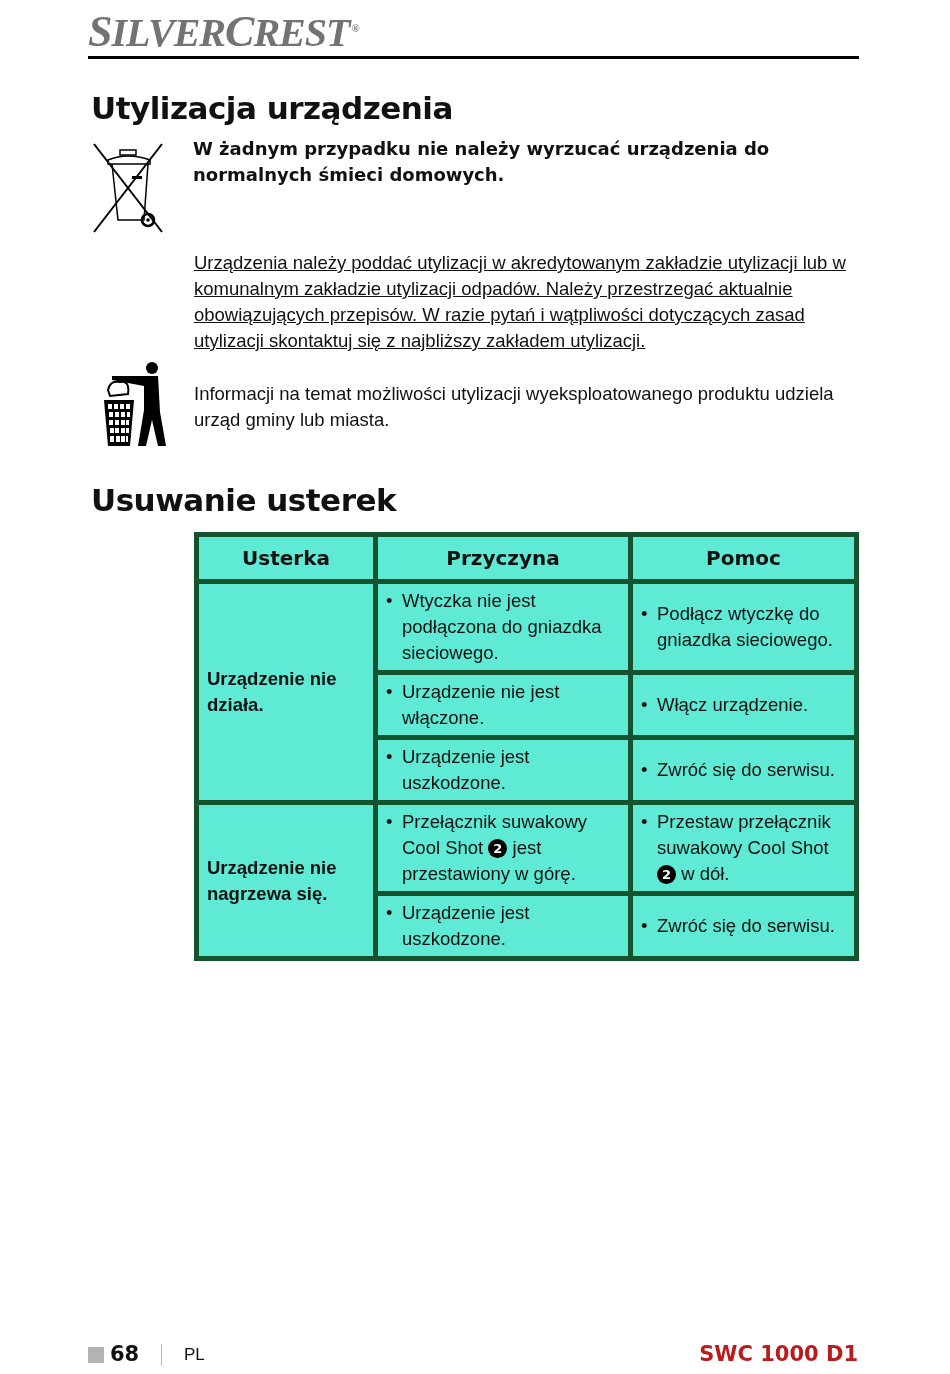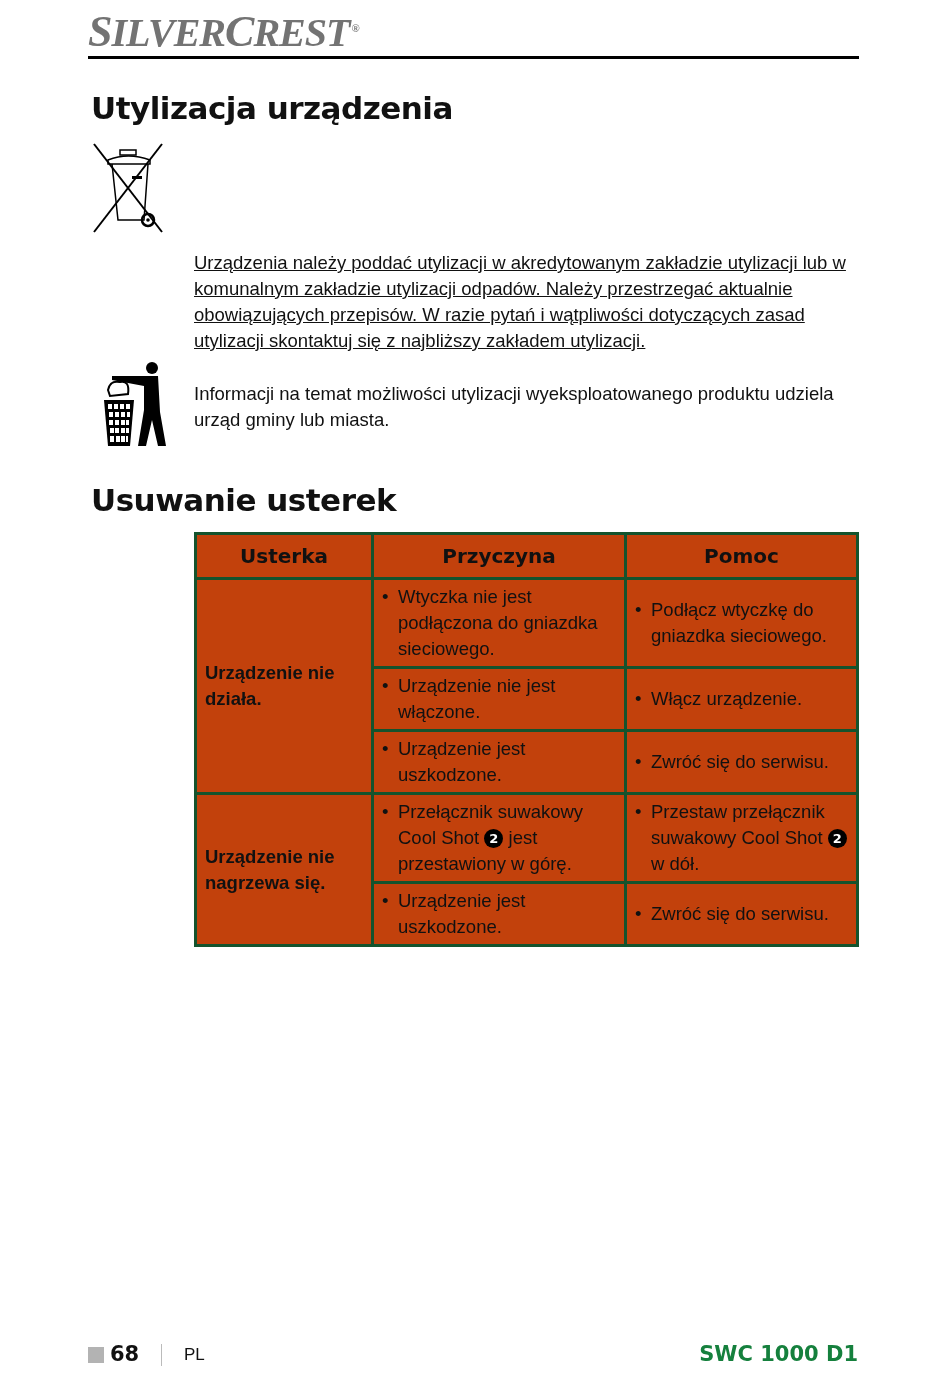--- a/index.html
+++ b/index.html
@@ -17,37 +17,37 @@
     .icon-weee { position: absolute; left: 92px; top: 140px; width: 72px; height: 96px; }
     .icon-tidy { position: absolute; left: 100px; top: 360px; width: 70px; height: 88px; }
     .bold-block { position: absolute; left: 193px; top: 136px; width: 670px;
                   font-family: "DejaVu Sans", sans-serif; font-weight: bold; font-size: 18px; line-height: 26px; }
     .bold-block p { margin: 0; }
     .para { position: absolute; left: 194px; width: 670px; font-size: 18.5px; line-height: 26px; margin: 0; }
     #para1 { top: 250px; text-decoration: underline; }
     #para2 { top: 381px; }
     table.tbl { position: absolute; left: 194px; top: 532px; width: 665px; border-collapse: collapse;
                 font-size: 18.5px; line-height: 26px; }
-    .tbl td, .tbl th { background: #c2410c; border: 3px solid #14532d; vertical-align: middle; }
+    .tbl td, .tbl th { background: #5eead4; border: 5px solid #14532d; vertical-align: middle; }
     .tbl th { font-family: "DejaVu Sans", sans-serif; font-weight: bold; font-size: 20px;
               height: 38px; padding: 2px 4px; }
     .tbl td.fault { padding: 4px 8px; width: 158px; font-weight: bold; }
     .tbl td.cell { padding: 4px 6px 4px 8px; }
     .bullet { display: flex; }
     .bullet .dot { width: 16px; flex: none; }
     .num { display: inline-block; width: 19px; height: 19px; border-radius: 50%; background: #000; color: #fff;
            font-size: 13px; line-height: 19px; text-align: center; font-weight: bold; vertical-align: 1px;
            font-family: "DejaVu Sans", sans-serif; }
     .footer-sq { position: absolute; left: 88px; top: 1347px; width: 16px; height: 16px; background: #b3b3b3; }
     .footer-page { position: absolute; left: 110px; top: 1342px; font-family: "DejaVu Sans", sans-serif;
                    font-weight: bold; font-size: 21px; }
     .footer-sep { position: absolute; left: 161px; top: 1344px; width: 1px; height: 22px; background: #bbb; }
     .footer-lang { position: absolute; left: 184px; top: 1345px; font-size: 17px; }
     .footer-model { position: absolute; right: 92px; top: 1342px; font-family: "DejaVu Sans", sans-serif;
-                    font-weight: bold; font-size: 21px; color: #15803d; }
+                    font-weight: bold; font-size: 21px; color: #b91c1c; }
   </style>
 </head>
 <body>
 
 <div class="brand"><span class="big">S</span><span>ILVER</span><span class="big">C</span><span>REST</span><span class="reg">®</span></div>
 <div class="rule"></div>
 
 <h1 id="h-disposal">Utylizacja urządzenia</h1>
 
 <svg class="icon-weee" viewBox="0 0 72 96">
@@ -55,20 +55,21 @@
   <line x1="70" y1="4" x2="2" y2="92" stroke="#000" stroke-width="2"></line>
   <rect x="28" y="10" width="16" height="5" fill="none" stroke="#000" stroke-width="1.5"></rect>
   <path d="M16 20 Q36 12 58 20 L58 24 L16 24 Z" fill="none" stroke="#000" stroke-width="1.5"></path>
   <path d="M20 24 L26 80 L52 80 L56 24" fill="none" stroke="#000" stroke-width="1.5"></path>
   <rect x="40" y="36" width="10" height="3" fill="#000"></rect>
   <circle cx="56" cy="80" r="6" fill="none" stroke="#000" stroke-width="2.5"></circle>
   <circle cx="56" cy="80" r="1.8" fill="#000"></circle>
 </svg>
 
 <div class="bold-block">
+  <p>W żadnym przypadku nie należy wyrzucać urządzenia do normalnych śmieci domowych.</p>
 </div>
 
 <p class="para" id="para1">Urządzenia należy poddać utylizacji w akredytowanym zakładzie utylizacji lub w komunalnym zakładzie utylizacji odpadów. Należy przestrzegać aktualnie obowiązujących przepisów. W razie pytań i wątpliwości dotyczących zasad utylizacji skontaktuj się z najbliższy zakładem utylizacji.</p>
 
 <svg class="icon-tidy" viewBox="0 0 70 88">
   <circle cx="52" cy="8" r="6" fill="#000"></circle>
   <path d="M44 16 L58 16 L60 52 L66 86 L58 86 L52 60 L46 86 L38 86 L44 50 L44 26 L12 20 L12 16 Z" fill="#000"></path>
   <path d="M8 30 Q10 20 20 22 Q30 20 28 34 L10 36 Z" fill="none" stroke="#000" stroke-width="2"></path>
   <path d="M4 40 L34 40 L30 86 L8 86 Z" fill="#000"></path>
   <g fill="#fff">

